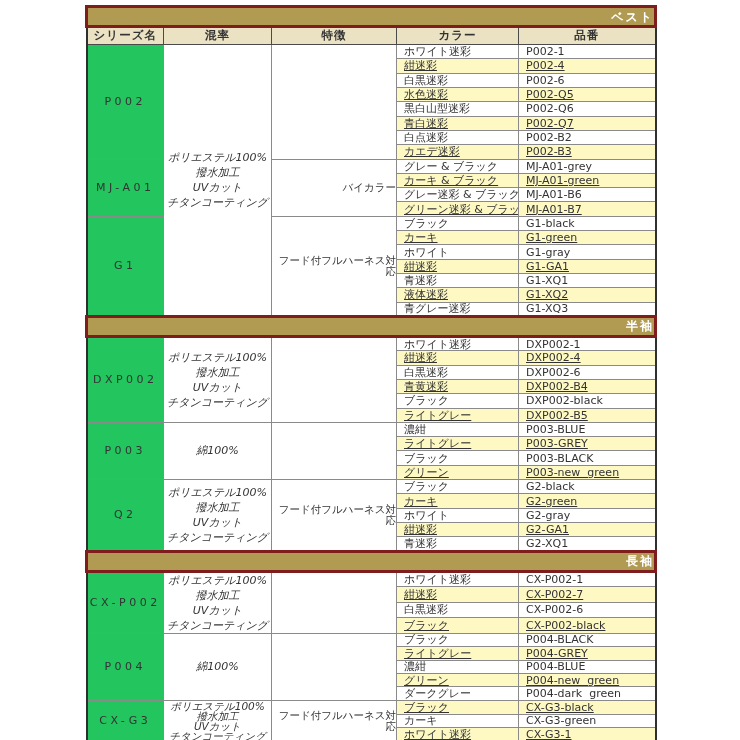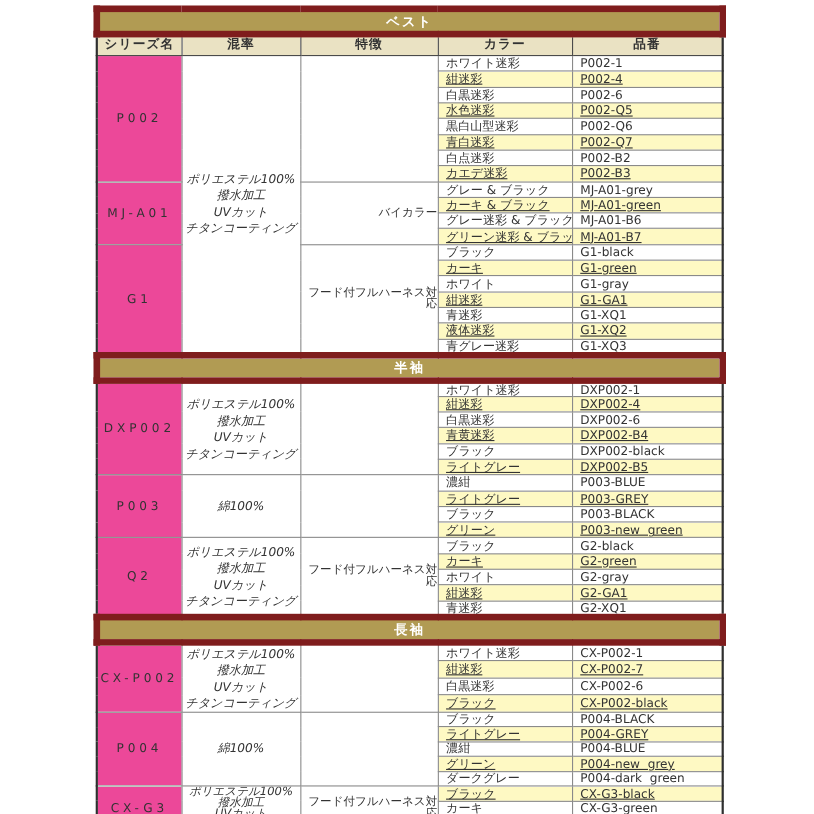--- a/index.html
+++ b/index.html
@@ -23,42 +23,42 @@
     padding:0;
     overflow:hidden;
     line-height:1;
   }
   tr.band-row td{
     height:17px;
     background:#b19b53;
     color:#ffffff;
     font-weight:bold;
     font-size:12px;
-    text-align:center;
+    text-align:right;
     letter-spacing:2px;
-    border:6px solid #7f1d1d;
+    border:3px solid #7f1d1d;
   }
   tr.col-header th{
     height:16px;
     background:#eae2c3;
     color:#333333;
     font-weight:bold;
     font-size:11.5px;
     text-align:center;
     letter-spacing:1px;
     border:1px solid #4a4a4a;
     font-family:Liberation Serif, serif;
   }
   tr.r-std{height:14.32px;}
   tr.r-sm{height:13.46px;}
   tr.group-start td{border-top-color:#4a4a4a;}
   td.series-cell{
     text-align:center;vertical-align:middle;
     font-size:11px;letter-spacing:3.5px;
-    background:#ec4899;
+    background:#22c55e;
   }
   td.mix-cell{
     text-align:center;vertical-align:middle;
     font-size:11px;background:#ffffff;font-style:italic;
   }
   td.mix-cell .mix-line{line-height:15px;}
   td.mix-cell.compact{font-size:10.5px;}
   td.mix-cell.compact .mix-line{line-height:10px;}
   td.feature-cell{
     text-align:right;vertical-align:middle;
@@ -308,21 +308,21 @@
         <tr class="r-sm alt">
           <td class="color-cell">ライトグレー</td>
           <td class="code-cell">P004-GREY</td>
         </tr>
         <tr class="r-sm">
           <td class="color-cell">濃紺</td>
           <td class="code-cell">P004-BLUE</td>
         </tr>
         <tr class="r-sm alt">
           <td class="color-cell">グリーン</td>
-          <td class="code-cell">P004-new  grey</td>
+          <td class="code-cell">P004-new  green</td>
         </tr>
         <tr class="r-sm">
           <td class="color-cell">ダークグレー</td>
           <td class="code-cell">P004-dark  green</td>
         </tr>
         <tr class="r-sm alt group-start">
           <td class="series-cell" rowspan="3">CX-G3</td>
           <td class="mix-cell compact" rowspan="3">
             <div class="mix-line">ポリエステル100%</div>
             <div class="mix-line">撥水加工</div>

